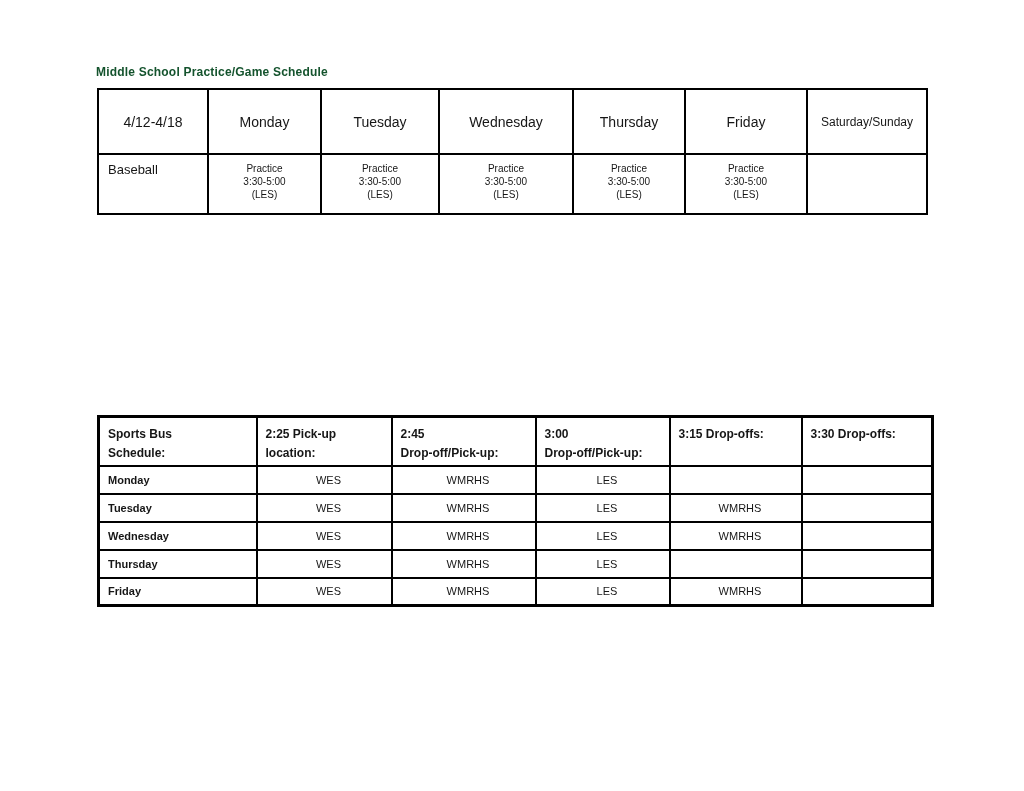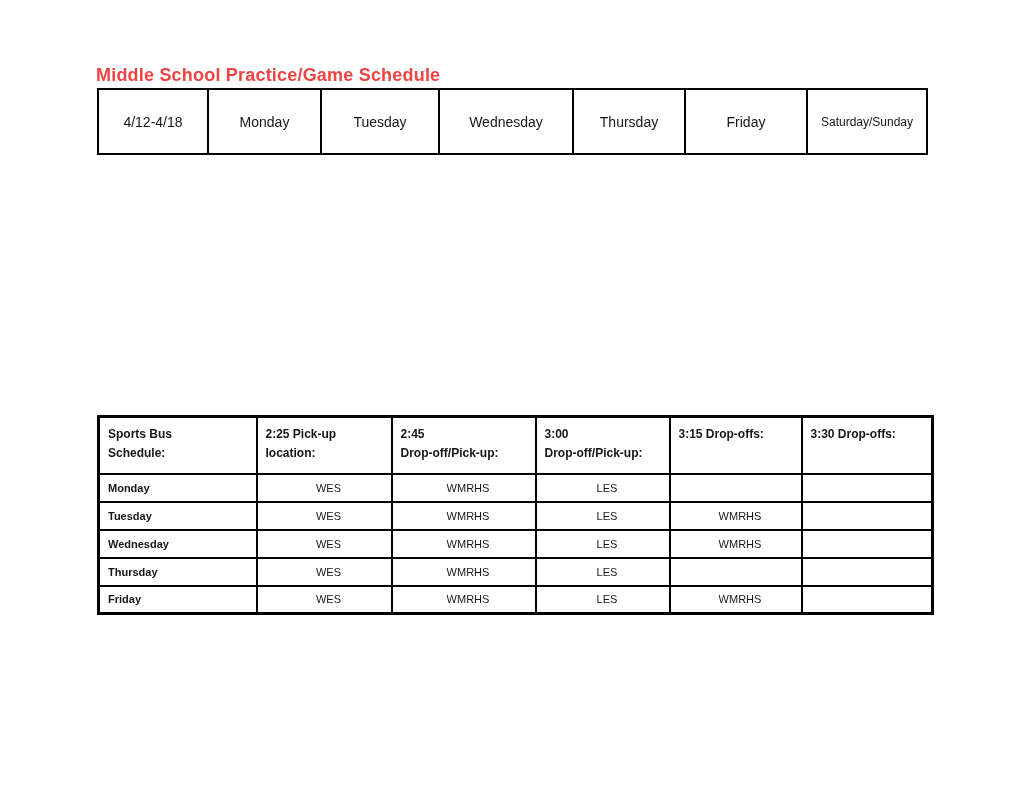--- a/index.html
+++ b/index.html
@@ -2,41 +2,41 @@
 <html><head>
 <meta charset="utf-8">
 <style>
   html, body { margin:0; padding:0; background:#ffffff; }
   .page {
     position:relative; width:1024px; height:791px; background:#ffffff;
     font-family:"Liberation Sans", sans-serif; color:#161616; overflow:hidden;
   }
   .title {
     position:absolute; left:96px; top:65px; margin:0;
-    font-size:18px; font-weight:700; color:#ef4444; letter-spacing:.2px;
+    font-size:12px; font-weight:700; color:#14532d; letter-spacing:.2px;
   }
   table { border-collapse:collapse; table-layout:fixed; position:absolute; background:#fff; }
 
   
   .t1 { left:97px; top:88px; width:829px; }
   .t1 th, .t1 td { border:2px solid #000; overflow:hidden;margin-left:27px; }
   .t1 thead tr { height:65px; }
   .t1 tbody tr { height:60px; }
   .t1 th { font-weight:400; font-size:14px; text-align:center; vertical-align:middle; padding:0; }
   .t1 th:last-child { font-size:12px; }
   .t1 td.sport { font-size:13px; text-align:left; vertical-align:top; padding:7px 2px 0 9px; }
   .t1 td.cell {
     font-size:10px; line-height:13px; text-align:center; vertical-align:top;
     padding:7px 2px 0 2px; white-space:pre-line;
   }
 
   
   .t2 { left:97px; top:415px; width:834px; border:3px solid #000; }
   .t2 th, .t2 td { border:2px solid #000; overflow:hidden; }
-  .t2 thead tr { height:57px; }
+  .t2 thead tr { height:49px; }
   .t2 tbody tr { height:28px; }
   .t2 th {
     font-size:12px; font-weight:700; text-align:left; vertical-align:top;
     padding:7px 4px 0 8px; line-height:1.55; white-space:pre-line;
   }
   .t2 td.day { font-size:11px; font-weight:700; text-align:left; vertical-align:middle; padding:0 0 0 8px; }
   .t2 td.val { font-size:11px; font-weight:400; text-align:center; vertical-align:middle; padding:0 0 0 9px; }
 </style>
 </head>
 <body>
@@ -60,20 +60,39 @@
         <th>4/12-4/18</th>
         <th>Monday</th>
         <th>Tuesday</th>
         <th>Wednesday</th>
         <th>Thursday</th>
         <th>Friday</th>
         <th>Saturday/Sunday</th>
       </tr>
     </thead>
     <tbody>
+      <tr>
+        <td class="sport">Baseball</td>
+        <td class="cell">Practice
+3:30-5:00
+(LES)</td>
+        <td class="cell">Practice
+3:30-5:00
+(LES)</td>
+        <td class="cell">Practice
+3:30-5:00
+(LES)</td>
+        <td class="cell">Practice
+3:30-5:00
+(LES)</td>
+        <td class="cell">Practice
+3:30-5:00
+(LES)</td>
+        <td class="cell"></td>
+      </tr>
     </tbody>
   </table>
 
   <table class="t2">
     <colgroup>
       <col style="width:158px">
         <col style="width:135px">
         <col style="width:144px">
       <col style="width:134px">
         <col style="width:132px">

